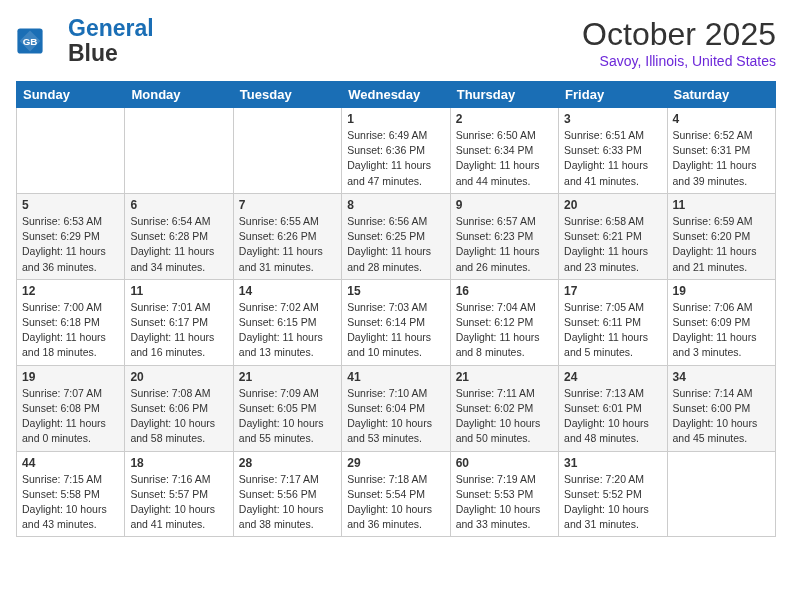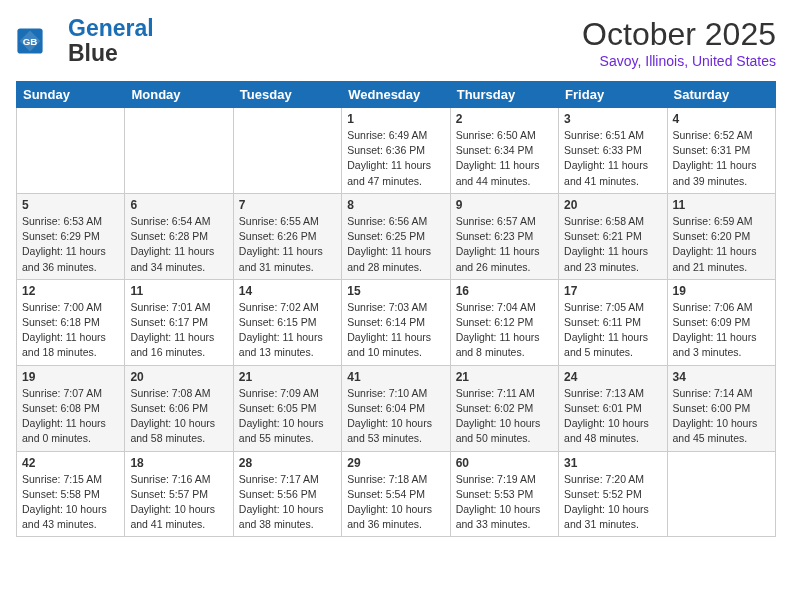--- a/index.html
+++ b/index.html
@@ -226,21 +226,21 @@
           <span class="day-num">24</span>
           <div class="day-info">Sunrise: 7:13 AM<br>Sunset: 6:01 PM<br>Daylight: 10 hours and 48 minutes.</div>
         </td>
         <td>
           <span class="day-num">34</span>
           <div class="day-info">Sunrise: 7:14 AM<br>Sunset: 6:00 PM<br>Daylight: 10 hours and 45 minutes.</div>
         </td>
       </tr>
       <tr>
         <td>
-          <span class="day-num">42</span>
+          <span class="day-num">44</span>
           <div class="day-info">Sunrise: 7:15 AM<br>Sunset: 5:58 PM<br>Daylight: 10 hours and 43 minutes.</div>
         </td>
         <td>
           <span class="day-num">18</span>
           <div class="day-info">Sunrise: 7:16 AM<br>Sunset: 5:57 PM<br>Daylight: 10 hours and 41 minutes.</div>
         </td>
         <td>
           <span class="day-num">28</span>
           <div class="day-info">Sunrise: 7:17 AM<br>Sunset: 5:56 PM<br>Daylight: 10 hours and 38 minutes.</div>
         </td>

